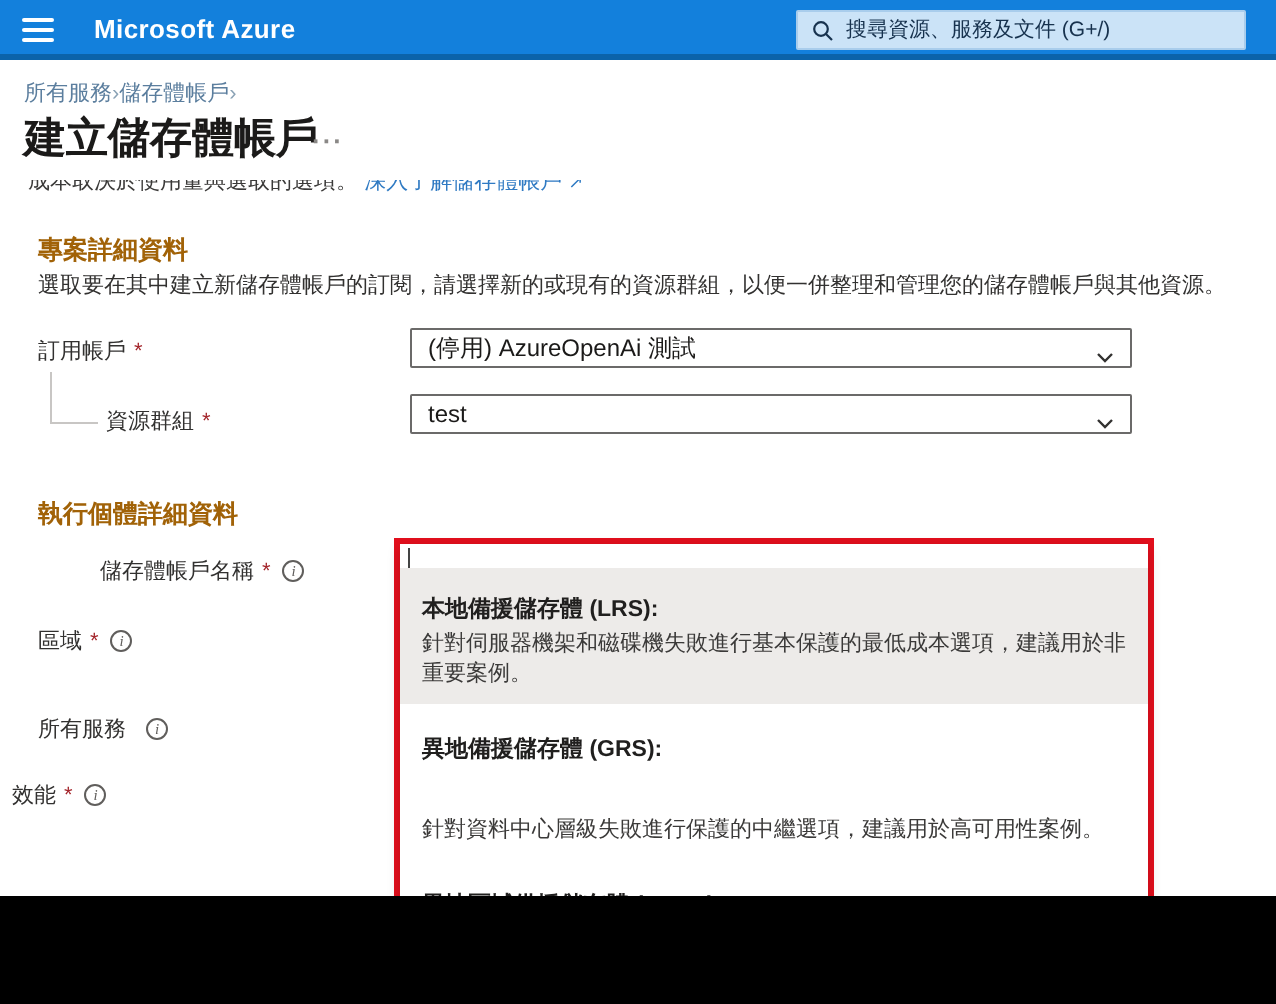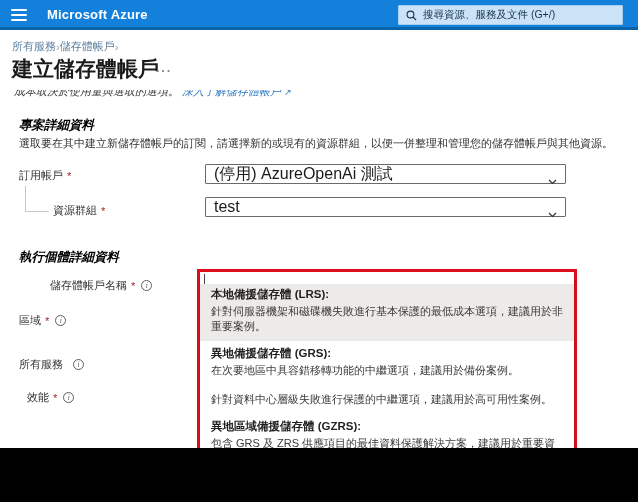--- a/index.html
+++ b/index.html
@@ -30,58 +30,58 @@
 
   
   .breadcrumb { left:12px; top:39px; font-size:11px; color:#5b7e9e; display:flex; gap:0; align-items:center; }
   .breadcrumb .crumb { cursor:pointer; }
   .breadcrumb .sep { color:#8aa2b5; font-size:11px; }
   .page-title { left:12px; top:55px; font-size:21px; font-weight:700; color:#1b1a19; }
   .title-dots { left:156px; top:63px; font-size:13px; color:#8a8886; font-weight:700; letter-spacing:1px; cursor:pointer; }
 
   
   .intro-clip { left:14px; top:90px; width:360px; height:9px; overflow:hidden; }
-  .intro-clip .inner { margin-top:-6px; font-size:11px; line-height:14px; white-space:nowrap;font-style:italic; }
+  .intro-clip .inner { margin-top:-6px; font-size:11px; line-height:14px; white-space:nowrap; }
   .intro-clip .dark { color:#3b3a39; }
   .intro-clip .lnk { color:#2f7ac3; cursor:pointer; }
   .intro-clip .ext { color:#2f7ac3; font-size:9px; }
 
   
-  .section-h { font-size:12.5px; font-weight:700; color:#000000;font-style:italic; }
+  .section-h { font-size:12.5px; font-weight:700; color:#a16207; }
   .sect-project { left:19px; top:117px; }
   .sect-desc { left:19px; top:136px; width:600px; font-size:11px; color:#323130; line-height:14px; }
   .sect-instance { left:19px; top:249px; }
 
   
   .field-label { font-size:11px; color:#323130; display:flex; align-items:center; gap:3px;justify-content:center; }
   .req { color:#a4262c; font-size:11px; margin-left:1px; }
   .info-icon {
     width:11px; height:11px; border:1px solid #605e5c; border-radius:50%;
     font-size:7.5px; line-height:9px; text-align:center; color:#605e5c;
     display:inline-block; margin-left:3px; cursor:pointer; font-style:italic; font-family:"Liberation Serif",serif;
   }
   .select {
     left:205px; width:361px; height:20px;
     border:1px solid #6b6a69; background:#ffffff; border-radius:1px;
-    font-size:16px; color:#1b1a19; display:flex; align-items:center;
+    font-size:12px; color:#1b1a19; display:flex; align-items:center;
     padding:0 24px 0 8px; cursor:pointer;
   }
   .select .chev { position:absolute; right:8px; top:6px; }
   .connector-v { left:25px; top:186px; width:1px; height:25px; background:#c8c6c4; }
   .connector-h { left:25px; top:211px; width:24px; height:1px; background:#c8c6c4; }
   .new-link { left:205px; top:221px; font-size:11px; color:#1a6fbd; cursor:pointer;margin-top:48px; }
 
   
   .annotation {
     left:197px; top:269px; width:380px; height:190px;
     border:3px solid #e30f1d; background:#ffffff;
   }
   .flyout { position:absolute; inset:0; background:#ffffff; box-shadow:0 2px 6px rgba(0,0,0,.18); padding-top:12px; }
   .cursor-line { position:absolute; left:4px; top:2px; width:1px; height:10px; background:#444444; }
-  .opt { padding:3px 11px 7px 11px; cursor:pointer; }
+  .opt { padding:14px 11px 7px 11px; cursor:pointer; }
   .opt.hl { background:#edebe9; }
   .opt + .opt { margin-top:2px; }
   .opt .t { font-size:11.5px; font-weight:700; color:#201f1e; line-height:15px; }
   .opt .d { font-size:11px; color:#3b3a39; line-height:15px; margin-top:2px; }
 
   
   .blackbar { left:0; top:448px; width:638px; height:54px; background:#000000; }
 </style>
 </head>
 <body>
@@ -165,38 +165,37 @@
 <div class="abs field-label" style="left:19px; top:313px;">
   <span>區域</span>
   <span class="req">*</span>
   <span class="info-icon">i</span>
 </div>
 <div class="abs field-label" style="left:19px; top:357px;">
   <span>所有服務</span>
   <span class="req"></span>
   <span class="info-icon">i</span>
 </div>
-<div class="abs field-label" style="left:27px; top:390px;">
+<div class="abs field-label" style="left:6px; top:390px;">
   <span>效能</span>
   <span class="req">*</span>
   <span class="info-icon">i</span>
 </div>
 
 <div class="abs annotation">
   <div class="flyout">
     <div class="cursor-line"></div>
 
     <div class="opt hl">
       <div class="t">本地備援儲存體 (LRS):</div>
       <div class="d">針對伺服器機架和磁碟機失敗進行基本保護的最低成本選項，建議用於非重要案例。</div>
     </div>
 
     <div class="opt">
       <div class="t">異地備援儲存體 (GRS):</div>
-      <div class="d">在次要地區中具容錯移轉功能的中繼選項，建議用於備份案例。</div>
     </div>
 
     <div class="opt">
       <div class="d">針對資料中心層級失敗進行保護的中繼選項，建議用於高可用性案例。</div>
     </div>
 
     <div class="opt">
       <div class="t">異地區域備援儲存體 (GZRS):</div>
       <div class="d">包含 GRS 及 ZRS 供應項目的最佳資料保護解決方案，建議用於重要資料案例。</div>
     </div>

